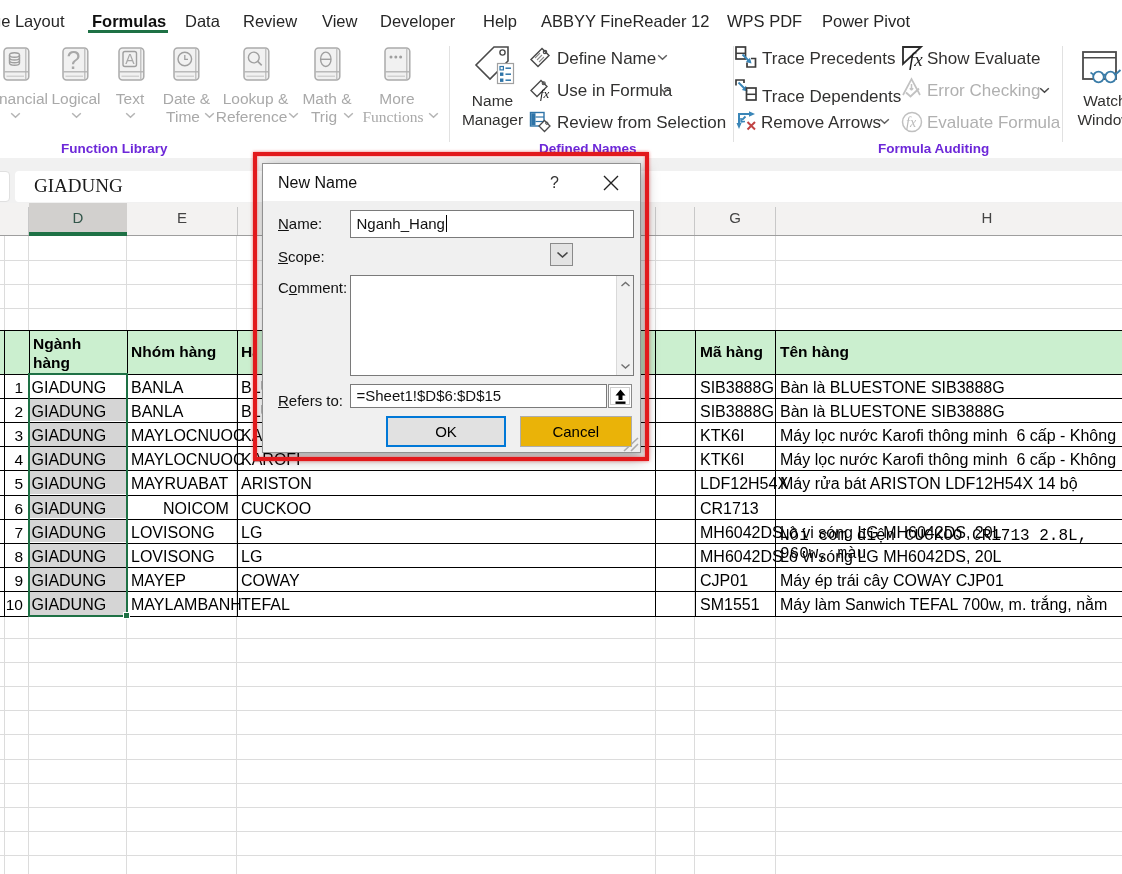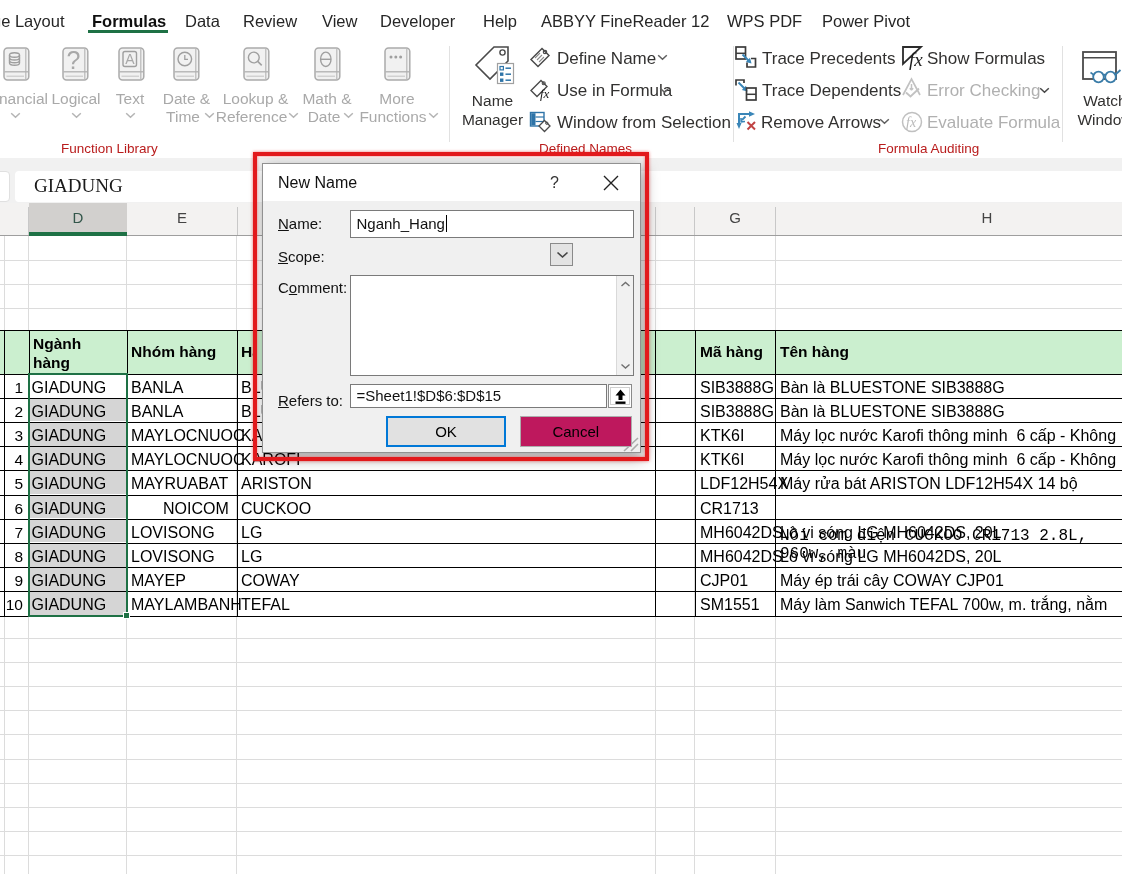--- a/index.html
+++ b/index.html
@@ -9,21 +9,21 @@
 .abs { position:absolute; }
 
 
 #tabs { position:absolute; left:0; top:0; width:1122px; height:38px; background:#fff; }
 .tab { position:absolute; top:12px; font-size:16.5px; color:#262626; white-space:nowrap; }
 #tab-formulas { font-weight:bold; color:#0f0f0f; }
 #tab-underline { position:absolute; left:88px; top:30px; width:80px; height:3px; background:#1e7145; }
 
 
 #ribbon { position:absolute; left:0; top:38px; width:1122px; height:120px; background:#fff; }
-.grplabel { position:absolute; top:103px; font-size:13.5px; color:#b91c1c; white-space:nowrap; }
+.grplabel { position:absolute; top:103px; font-size:13.5px; color:#6d28d9; white-space:nowrap;font-weight:bold; }
 .divider { position:absolute; top:8px; height:96px; width:1px; background:#e1e1e1; }
 .biglabel { font-size:15.5px; color:#323130; line-height:19px; }
 .smallrow { position:absolute; height:20px; font-size:17px; color:#323130; white-space:nowrap; }
 .smallrow.dis { color:#b0b0b0; }
 .fl-label { position:absolute; font-size:15.5px; color:#a9a9a9; text-align:center; line-height:18px; white-space:nowrap; }
 
 
 #fbar-strip { position:absolute; left:0; top:158px; width:1122px; height:13px; background:#f1f1f1; }
 #fbar { position:absolute; left:0; top:171px; width:1122px; height:32px; background:#f1f1f1; }
 #fbar-input { position:absolute; left:15px; top:0px; width:1107px; height:31px; background:#fff; border-radius:4px 0 0 4px; }
@@ -51,21 +51,21 @@
 
 
 #dlg { position:absolute; left:262px; top:163px; width:379px; height:290px; background:#f0f0f0;
   border:1px solid #919191; box-shadow:3px 5px 14px rgba(0,0,0,0.4); }
 #dlg-title { position:absolute; left:0; top:0; width:100%; height:37px; background:#fff; }
 #dlg-title .t { position:absolute; left:15px; top:10px; font-size:16px; color:#111; }
 #dlg-title .q { position:absolute; left:287px; top:10px; font-size:16px; color:#333; }
 .dlabel { position:absolute; left:15px; font-size:15px; color:#111; }
 .dinput { position:absolute; left:86.5px; background:#fff; border:1px solid #7a7a7a; font-size:15px; color:#111; }
 #ok { position:absolute; left:123px; top:252px; width:120px; height:31px; background:#e1e1e1; border:2px solid #0078d7; font-size:15px; text-align:center; line-height:27px; }
-#cancel { position:absolute; left:256.5px; top:252px; width:112.5px; height:31px; background:#be185d; border:1px solid #adadad; font-size:15px; text-align:center; line-height:29px; }
+#cancel { position:absolute; left:256.5px; top:252px; width:112.5px; height:31px; background:#eab308; border:1px solid #adadad; font-size:15px; text-align:center; line-height:29px; }
 
 
 #redbox { position:absolute; left:253px; top:152px; width:396px; height:309px; border:4px solid #e2191c; box-shadow:0 0 3px rgba(226,25,28,.6), inset 0 0 3px rgba(226,25,28,.6); }
 </style>
 </head>
 <body>
 <div id="stage">
 
 <div id="tabs">
   <span class="tab" style="left:-8px;">ge Layout</span>
@@ -145,23 +145,23 @@
           <circle cx="16.6" cy="10" r="1.5" fill="#9f9f9f"></circle>
         </svg>
 <div class="fl-label" style="left:-43.0px;top:90px;width:120px;">Financial</div>
 <div class="fl-label" style="left:16.0px;top:90px;width:120px;">Logical</div>
 <div class="fl-label" style="left:70.0px;top:90px;width:120px;">Text</div>
 <div class="fl-label" style="left:126.5px;top:90px;width:120px;">Date &amp;</div>
 <div class="fl-label" style="left:123.0px;top:108px;width:120px;">Time</div>
 <div class="fl-label" style="left:195.5px;top:90px;width:120px;">Lookup &amp;</div>
 <div class="fl-label" style="left:191.5px;top:108px;width:120px;">Reference</div>
 <div class="fl-label" style="left:267.0px;top:90px;width:120px;">Math &amp;</div>
-<div class="fl-label" style="left:264.0px;top:108px;width:120px;">Date</div>
+<div class="fl-label" style="left:264.0px;top:108px;width:120px;">Trig</div>
 <div class="fl-label" style="left:337.0px;top:90px;width:120px;">More</div>
-<div class="fl-label" style="left:333.0px;top:108px;width:120px;">Functions</div>
+<div class="fl-label" style="left:333.0px;top:108px;width:120px;font-family:Liberation Serif, serif;">Functions</div>
 <svg class="abs" style="left:10px;top:112px;" width="11" height="7" viewBox="0 0 11 7">
           <polyline points="1.2,1.2 5.5,5.2 9.8,1.2" fill="none" stroke="#b4b4b4" stroke-width="1.5"></polyline>
         </svg>
 <svg class="abs" style="left:70.5px;top:112px;" width="11" height="7" viewBox="0 0 11 7">
           <polyline points="1.2,1.2 5.5,5.2 9.8,1.2" fill="none" stroke="#b4b4b4" stroke-width="1.5"></polyline>
         </svg>
 <svg class="abs" style="left:124.5px;top:112px;" width="11" height="7" viewBox="0 0 11 7">
           <polyline points="1.2,1.2 5.5,5.2 9.8,1.2" fill="none" stroke="#b4b4b4" stroke-width="1.5"></polyline>
         </svg>
 <svg class="abs" style="left:204px;top:112px;" width="11" height="7" viewBox="0 0 11 7">
@@ -209,54 +209,54 @@
           <polyline points="1.2,1.2 5.5,5.2 9.8,1.2" fill="none" stroke="#5f5f5f" stroke-width="1.5"></polyline>
         </svg>
 <svg class="abs" style="left:529px;top:111px;" width="23" height="22" viewBox="0 0 23 22">
 <rect x="1.5" y="1.5" width="13.5" height="13.5" fill="#fff" stroke="#2e74a8" stroke-width="1.4"></rect>
 <rect x="2.2" y="2.2" width="4.3" height="12.1" fill="#2e74a8"></rect>
 <line x1="6.5" y1="6" x2="15" y2="6" stroke="#2e74a8" stroke-width="1.2"></line>
 <line x1="6.5" y1="10.5" x2="15" y2="10.5" stroke="#2e74a8" stroke-width="1.2"></line>
 <path d="M15.5,9.5 L21,15 L15.5,20.5 L10,15 Z" fill="#fff" stroke="#4a4a4a" stroke-width="1.3"></path>
 <circle cx="17.8" cy="12.2" r="1.2" fill="none" stroke="#4a4a4a" stroke-width="1"></circle>
 </svg>
-<div class="smallrow" style="left:557px;top:113px;">Window from Selection</div>
+<div class="smallrow" style="left:557px;top:113px;">Review from Selection</div>
 <svg class="abs" style="left:734px;top:45px;" width="24" height="24" viewBox="0 0 24 24">
 <rect x="2" y="2" width="9.5" height="12" fill="none" stroke="#3b3b3b" stroke-width="1.7"></rect>
 <line x1="2" y1="8.3" x2="11.5" y2="8.3" stroke="#3b3b3b" stroke-width="1.5"></line>
 <line x1="8.5" y1="9.5" x2="15" y2="16" stroke="#3a86b8" stroke-width="2"></line>
 <path d="M11.8,17 L17.5,18.5 L16,12.8 Z" fill="#3a86b8"></path>
 <path d="M13,17.5 V22 H21.5 V13.5 H17" fill="none" stroke="#3b3b3b" stroke-width="1.7"></path>
 </svg>
 <div class="smallrow" style="left:762px;top:48.5px;">Trace Precedents</div>
 <svg class="abs" style="left:734px;top:78px;" width="24" height="24" viewBox="0 0 24 24">
 <path d="M2,7.5 V2 H10 V5" fill="none" stroke="#3b3b3b" stroke-width="1.7"></path>
 <line x1="4.5" y1="4.5" x2="11" y2="11" stroke="#3a86b8" stroke-width="2"></line>
 <path d="M7.8,12 L13.5,13.5 L12,7.8 Z" fill="#3a86b8"></path>
 <rect x="12.5" y="10" width="9.5" height="12" fill="none" stroke="#3b3b3b" stroke-width="1.7"></rect>
 <line x1="12.5" y1="16.3" x2="22" y2="16.3" stroke="#3b3b3b" stroke-width="1.5"></line>
 </svg>
-<div class="smallrow" style="left:762px;top:81px;text-align:right;">Trace Dependents</div>
+<div class="smallrow" style="left:762px;top:87px;text-align:right;">Trace Dependents</div>
 <svg class="abs" style="left:733px;top:107px;" width="26" height="26" viewBox="0 0 26 26">
 <path d="M6,17 V7 H17" fill="none" stroke="#3a86b8" stroke-width="2"></path>
 <path d="M3.5,16 L6,22 L8.5,16 Z" fill="#3a86b8"></path>
 <path d="M16,4.2 L22,7 L16,9.8 Z" fill="#3a86b8"></path>
 <path d="M12.5,9.5 L9,13" stroke="#3a86b8" stroke-width="1.8" fill="none"></path>
 <path d="M8,11 L8.2,14.8 L12,14.5" fill="none" stroke="#3a86b8" stroke-width="1.6"></path>
 <path d="M14.5,15 L22,22.5 M22,15 L14.5,22.5" stroke="#c04343" stroke-width="2" fill="none"></path>
 </svg>
 <div class="smallrow" style="left:761px;top:113px;">Remove Arrows</div>
 <svg class="abs" style="left:879px;top:118px;" width="11" height="7" viewBox="0 0 11 7">
           <polyline points="1.2,1.2 5.5,5.2 9.8,1.2" fill="none" stroke="#5f5f5f" stroke-width="1.5"></polyline>
         </svg>
 <svg class="abs" style="left:901px;top:45px;" width="27" height="25" viewBox="0 0 27 25">
 <path d="M2,2 H20 L2,19 Z" fill="none" stroke="#2b2b2b" stroke-width="1.8"></path>
 <text x="8" y="21" font-size="19" font-style="italic" font-family="Liberation Serif" fill="#1c1c1c">fx</text>
 </svg>
-<div class="smallrow" style="left:927px;top:48.5px;">Show Formulas</div>
+<div class="smallrow" style="left:927px;top:48.5px;">Show Evaluate</div>
 <svg class="abs" style="left:900px;top:76px;" width="24" height="24" viewBox="0 0 24 24">
 <path d="M3,19 L11.5,3 L20,19" fill="none" stroke="#c2c2c2" stroke-width="1.7"></path>
 <path d="M11.5,8 V14 M11.5,14 L9.8,12.2 M11.5,14 L13.2,12.2" fill="none" stroke="#c2c2c2" stroke-width="1.5"></path>
 <path d="M6,16.5 L10.5,20.5 L19,12.5" fill="none" stroke="#c2c2c2" stroke-width="1.8"></path>
 </svg>
 <div class="smallrow dis" style="left:927px;top:81px;">Error Checking</div>
 <svg class="abs" style="left:1039px;top:86.5px;" width="11" height="7" viewBox="0 0 11 7">
           <polyline points="1.2,1.2 5.5,5.2 9.8,1.2" fill="none" stroke="#474747" stroke-width="1.5"></polyline>
         </svg>
 <svg class="abs" style="left:900px;top:110px;" width="24" height="24" viewBox="0 0 24 24">

